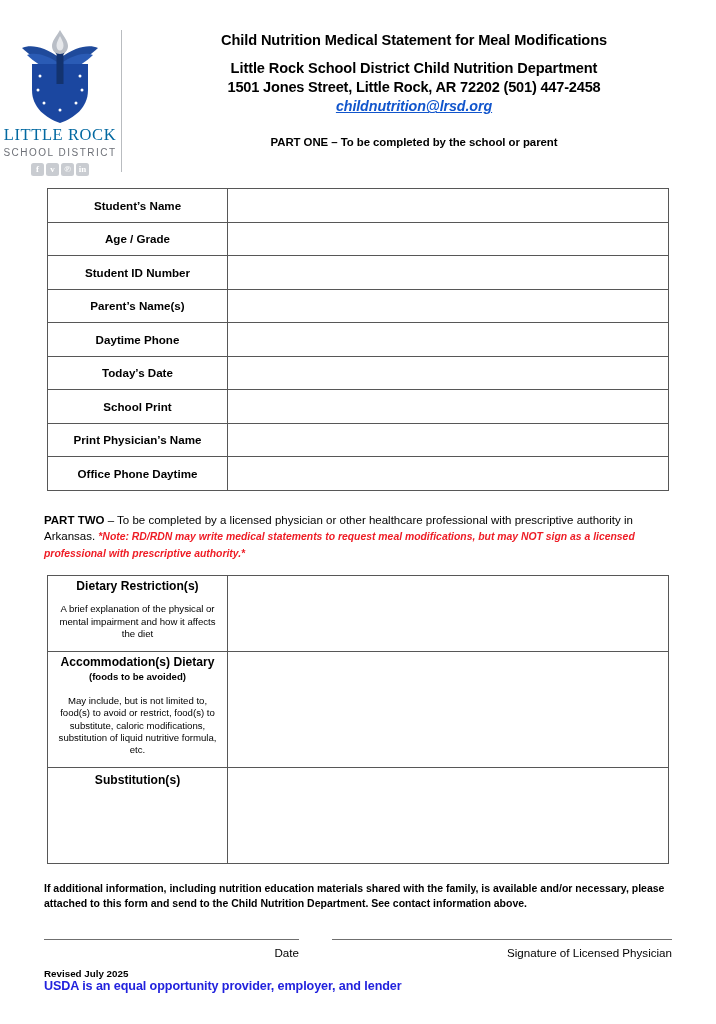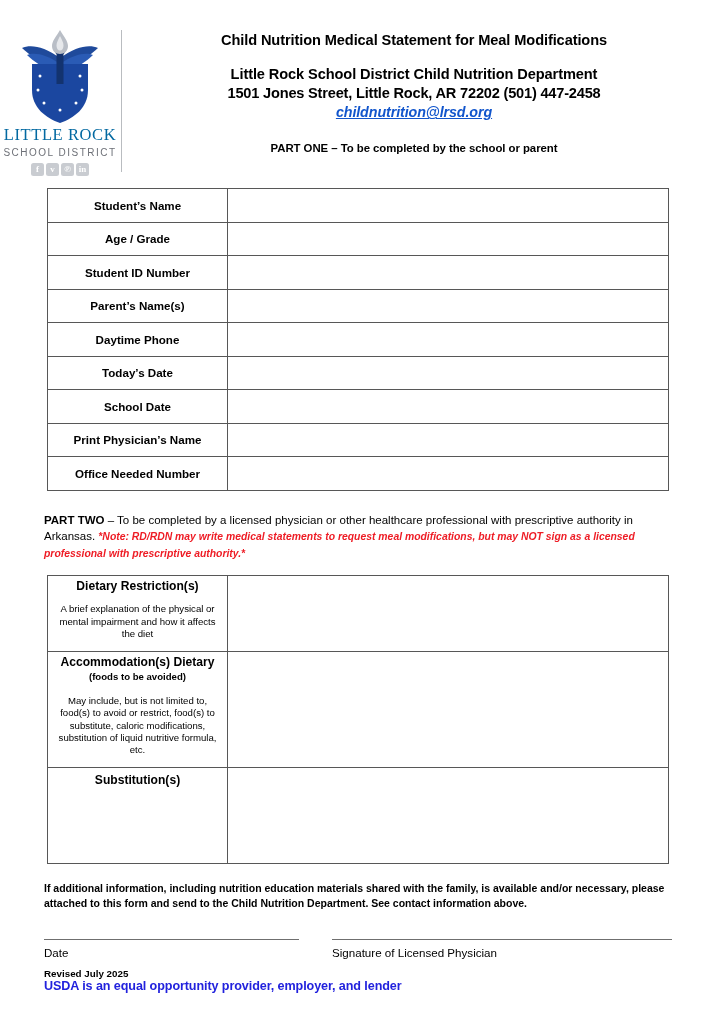--- a/index.html
+++ b/index.html
@@ -78,21 +78,21 @@
     font-size: 14.6px;
     font-weight: bold;
     line-height: 1.2;
     margin-top: 6px;
     letter-spacing: -0.1px;
   }
   .dept-line {
     font-size: 14.6px;
     font-weight: bold;
     line-height: 1.33;
-    margin-top: 15px;
+    margin-top: 9px;
     letter-spacing: -0.1px;
   }
   .addr-line {
     font-size: 14.6px;
     font-weight: bold;
     line-height: 1.33;
     letter-spacing: -0.2px;
   }
   .email-link {
     display: inline-block;
@@ -179,21 +179,21 @@
     font-weight: bold;
     line-height: 1.42;
     text-align: left;
   }
   .sig-area {
     width: 628px;
     margin: 28px auto 0 auto;
     display: flex;
     justify-content: space-between;
   }
-  .sig-col { text-align: left; }
+  .sig-col { text-align: right; }
   .sig-col.date-col { width: 255px; }
   .sig-col.phys-col { width: 340px; }
   .sig-line {
     border-top: 1.6px solid #6f6f6f;
     height: 0;
   }
   .sig-label {
     font-size: 11.6px;
     margin-top: 6px;
   }
@@ -290,29 +290,29 @@
     </tr>
     <tr>
       <td class="lbl">Daytime Phone</td>
       <td class="fill"></td>
     </tr>
     <tr>
       <td class="lbl">Today’s Date</td>
       <td class="fill"></td>
     </tr>
     <tr>
-      <td class="lbl">School Date</td>
+      <td class="lbl">School Print</td>
       <td class="fill"></td>
     </tr>
     <tr>
       <td class="lbl">Print Physician’s Name</td>
       <td class="fill"></td>
     </tr>
     <tr>
-      <td class="lbl">Office Needed Number</td>
+      <td class="lbl">Office Phone Daytime</td>
       <td class="fill"></td>
     </tr>
   </tbody>
 </table>
 
 <div class="part-two">
   <span class="pt-bold">PART TWO</span><span> – To be completed by a licensed physician or other healthcare professional with prescriptive authority in Arkansas. </span><span class="note-red">*Note: RD/RDN may write medical statements to request meal modifications, but may NOT sign as a licensed professional with prescriptive authority.*</span>
 </div>
 
 <table class="form-table tbl-two">

